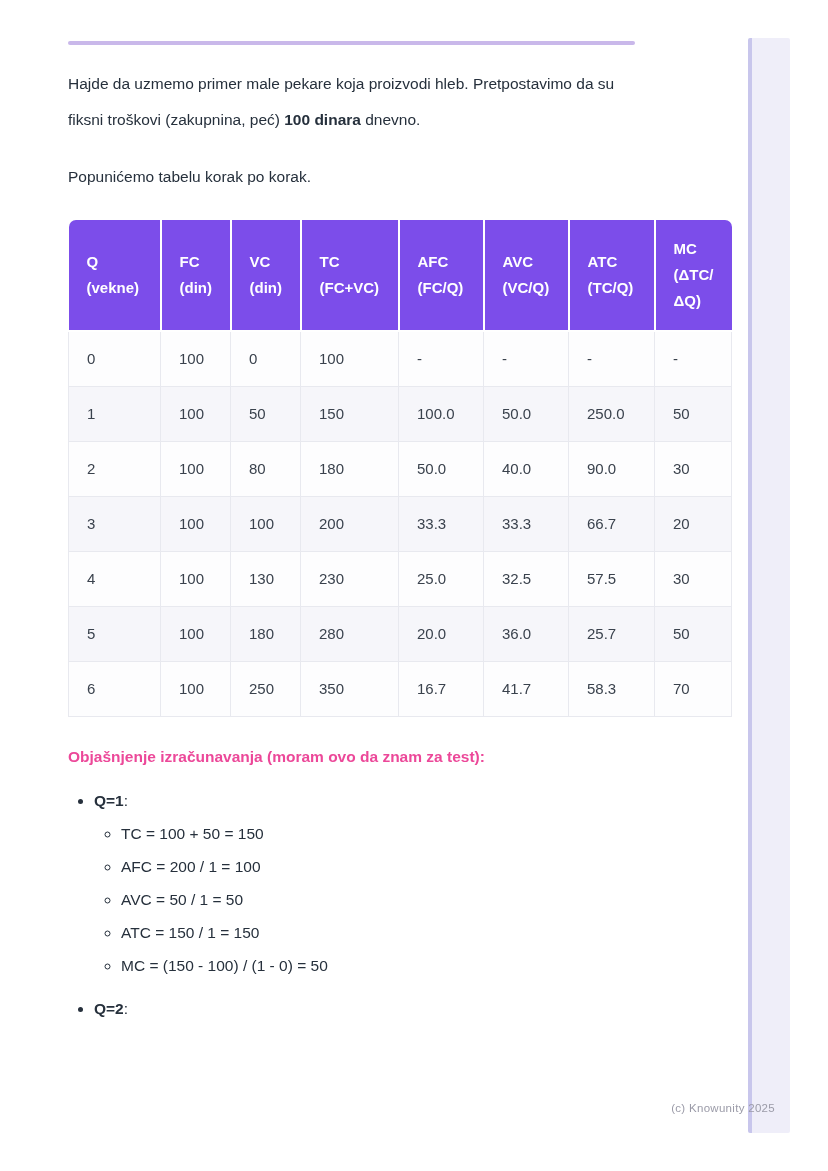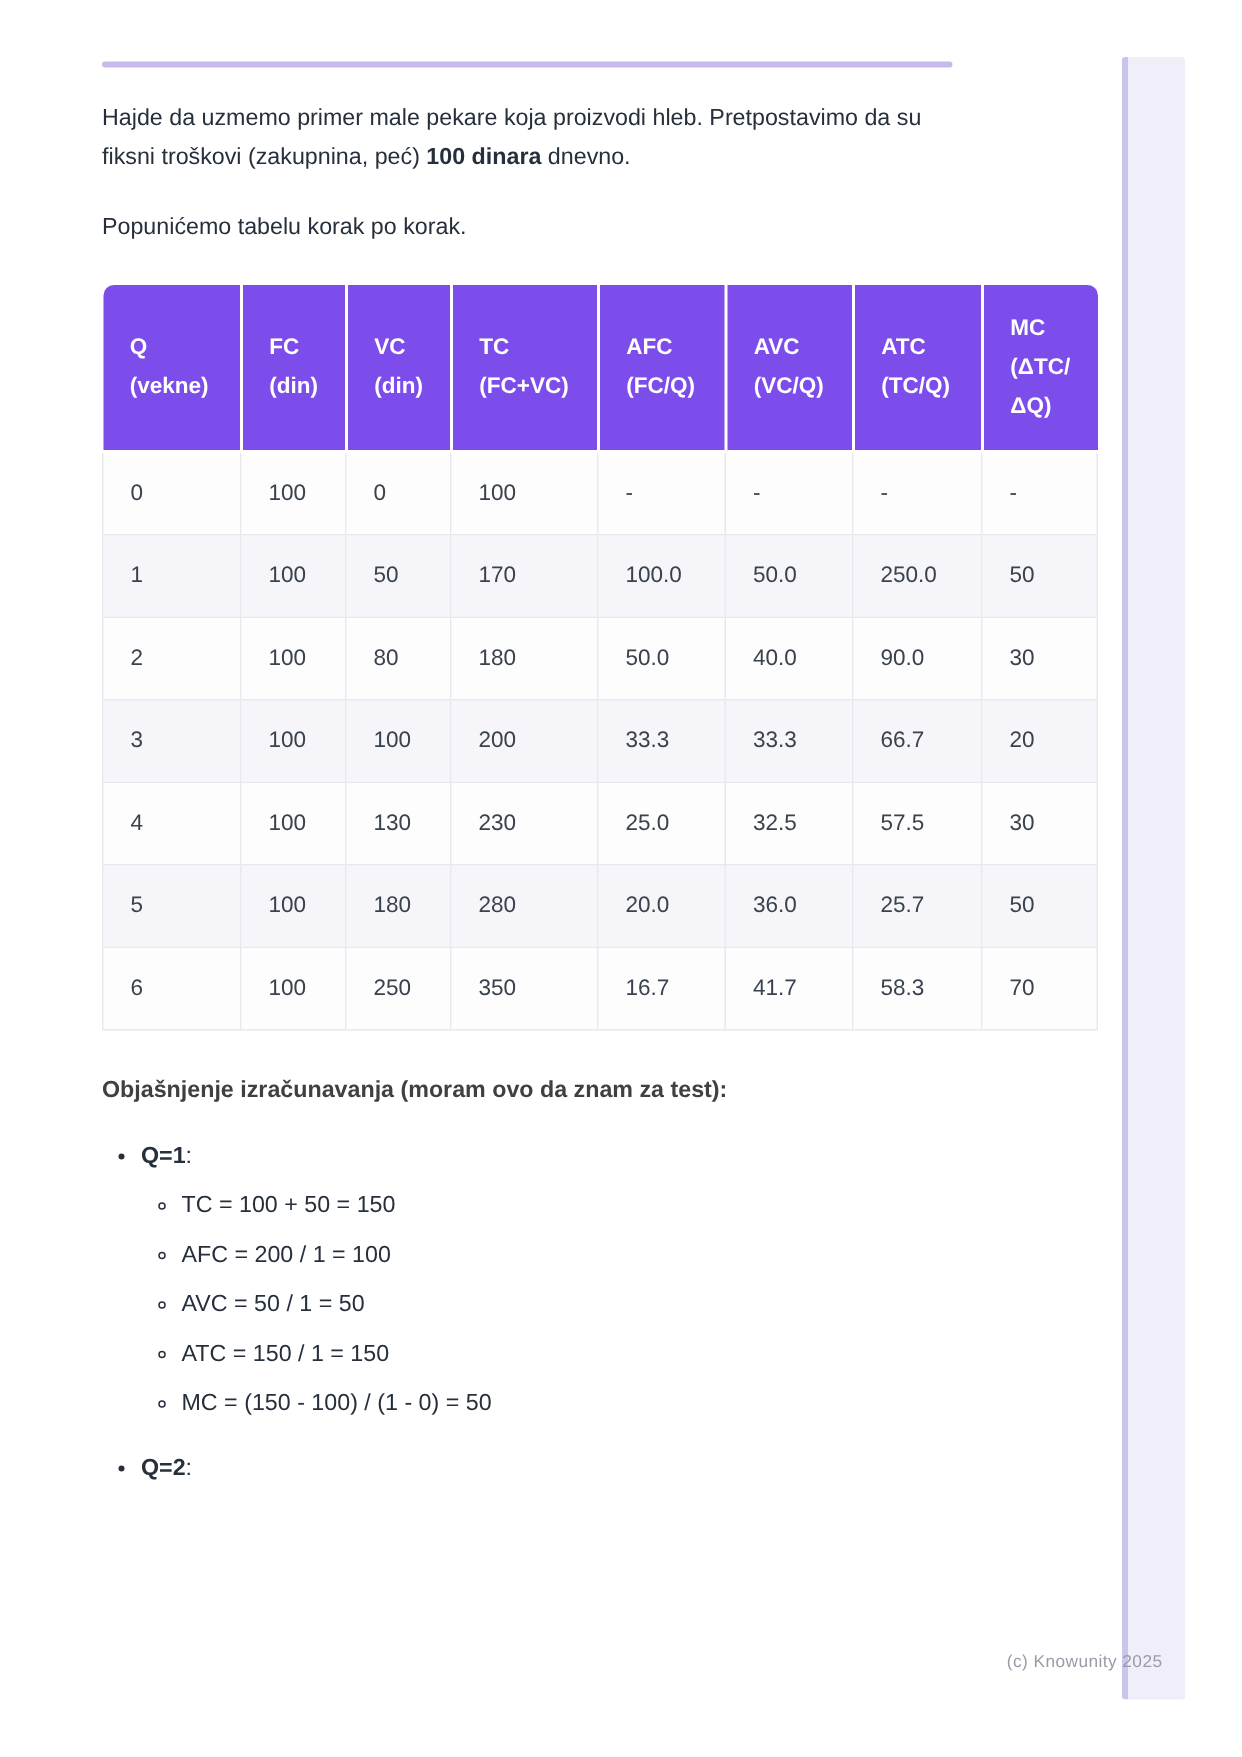--- a/index.html
+++ b/index.html
@@ -30,21 +30,21 @@
     width:667px;
   }
   .top-divider{
     margin-top:41px;
     width:567px;height:4px;
     background:var(--divider);
     border-radius:2px;
   }
   .para{
     font-size:15.5px;
-    line-height:26px;
+    line-height:36px;
     margin:21px 0 0 0;
     max-width:585px;
   }
   .para strong{font-weight:700;}
   .para.second{}
   table.cost{
     margin-top:25px;
     border-collapse:collapse;
     table-layout:fixed;
     width:663px;
@@ -73,21 +73,21 @@
     padding:0 6px 0 18px;
     border:1px solid var(--cell-border);
     vertical-align:middle;
   }
   table.cost tbody tr:nth-child(odd){background:var(--row-normal);}
   table.cost tbody tr:nth-child(even){background:var(--row-alt);}
   .exp-heading{
     margin:31px 0 0 0;
     font-size:15.5px;
     font-weight:700;
-    color:#404040;
+    color:#ec4899;
   }
   ul.exp{
     list-style-type:disc;
     margin:24px 0 0 0;
     padding-left:26px;
     font-size:15.5px;
   }
   ul.exp > li{line-height:21px;}
   ul.exp > li + li{margin-top:22px;}
   ul.exp > li > strong{font-weight:700;}
@@ -169,21 +169,21 @@
           <td>100</td>
           <td>-</td>
           <td>-</td>
           <td>-</td>
           <td>-</td>
         </tr>
         <tr>
           <td>1</td>
           <td>100</td>
           <td>50</td>
-          <td>170</td>
+          <td>150</td>
           <td>100.0</td>
           <td>50.0</td>
           <td>250.0</td>
           <td>50</td>
         </tr>
         <tr>
           <td>2</td>
           <td>100</td>
           <td>80</td>
           <td>180</td>

